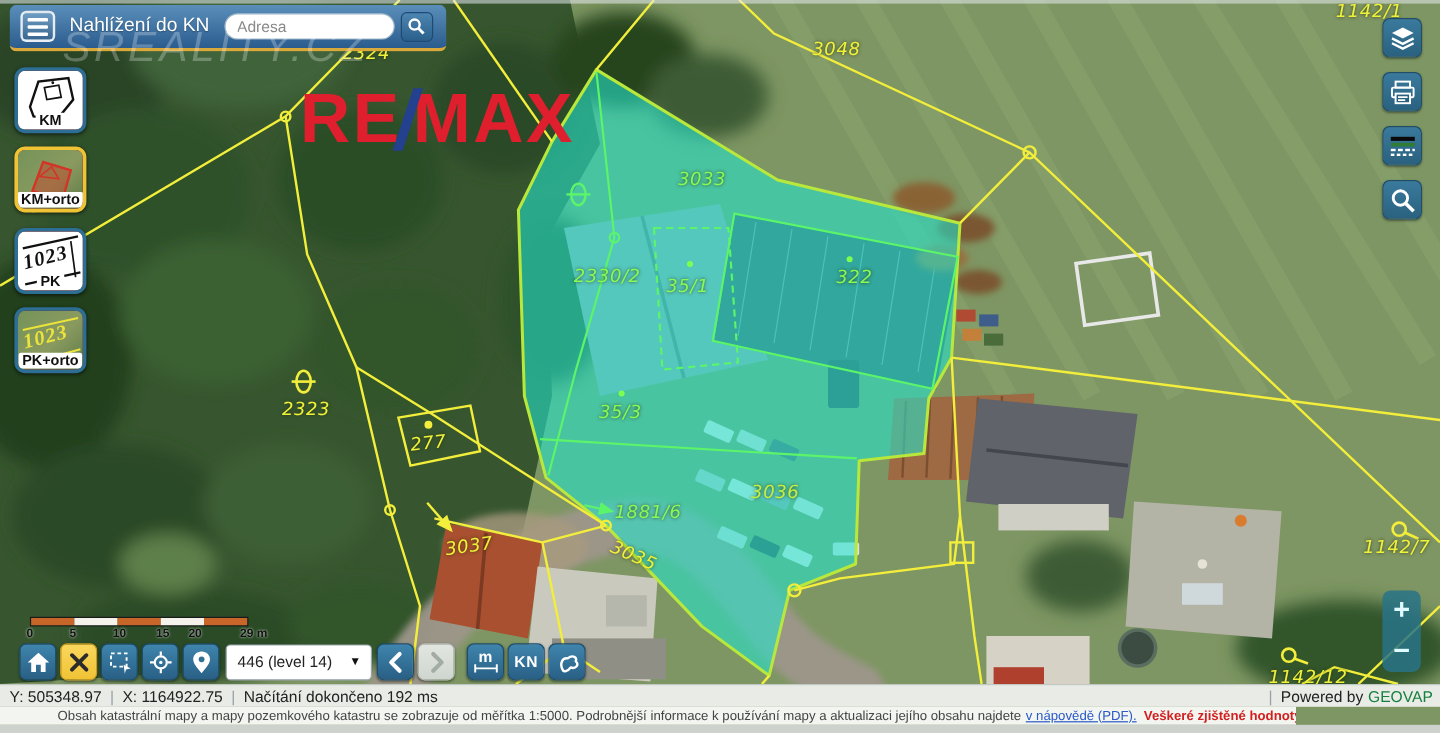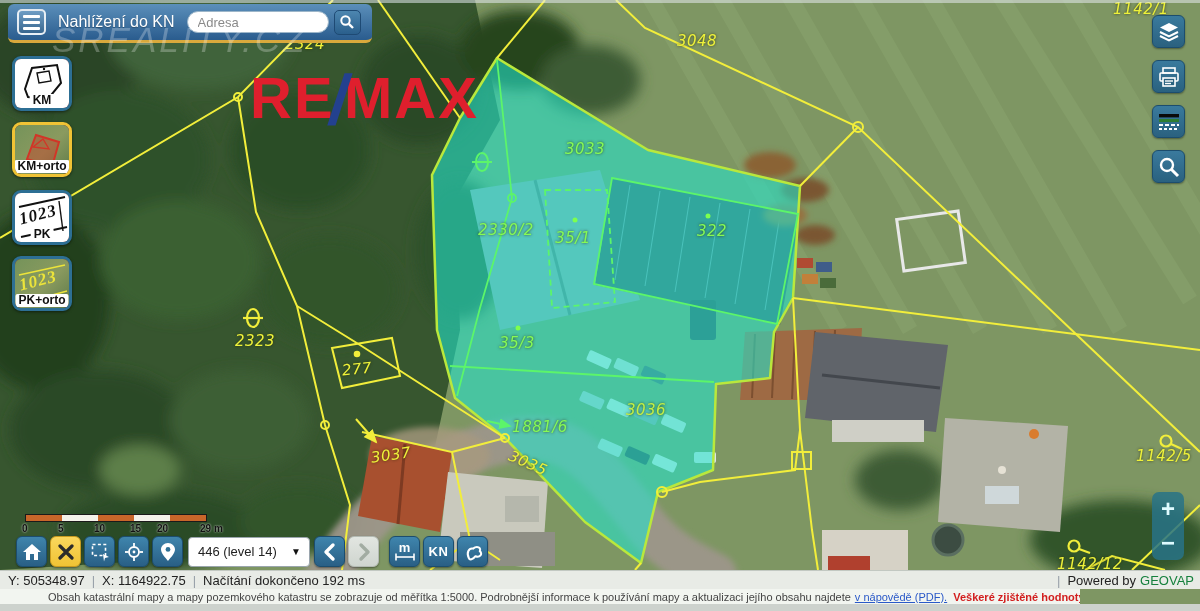--- a/index.html
+++ b/index.html
@@ -297,21 +297,21 @@
     </svg>
 
     <div id="parcel-layer">
         <span class="parcel" style="left: 305px; top: 44px; color: rgb(238, 242, 58); transform: translate(-50%, -50%) rotate(0deg);">2324</span>
         <span class="parcel" style="left: 697px; top: 41px; color: rgb(238, 242, 58); transform: translate(-50%, -50%) rotate(0deg);">3048</span>
         <span class="parcel" style="left: 1141px; top: 9px; color: rgb(238, 242, 58); transform: translate(-50%, -50%) rotate(0deg);">1142/1</span>
         <span class="parcel" style="left: 255px; top: 341px; color: rgb(238, 242, 58); transform: translate(-50%, -50%) rotate(0deg);">2323</span>
         <span class="parcel" style="left: 357px; top: 369px; color: rgb(238, 242, 58); transform: translate(-50%, -50%) rotate(-6deg);">277</span>
         <span class="parcel" style="left: 391px; top: 455px; color: rgb(238, 242, 58); transform: translate(-50%, -50%) rotate(-8deg);">3037</span>
         <span class="parcel" style="left: 528px; top: 463px; color: rgb(238, 242, 58); transform: translate(-50%, -50%) rotate(24deg);">3035</span>
-        <span class="parcel" style="left: 1164px; top: 456px; color: rgb(238, 242, 58); transform: translate(-50%, -50%) rotate(0deg);">1142/5</span>
+        <span class="parcel" style="left: 1164px; top: 456px; color: rgb(238, 242, 58); transform: translate(-50%, -50%) rotate(0deg);">1142/7</span>
         <span class="parcel" style="left: 1090px; top: 564px; color: rgb(238, 242, 58); transform: translate(-50%, -50%) rotate(0deg); text-align: right;">1142/12</span>
         <span class="parcel" style="left: 585px; top: 149px; color: rgb(134, 250, 85); transform: translate(-50%, -50%) rotate(0deg);">3033</span>
         <span class="parcel" style="left: 506px; top: 194px; color: rgb(134, 250, 85); transform: translate(-50%, -50%) rotate(0deg); margin-top: 36px;">2330/2</span>
         <span class="parcel" style="left: 573px; top: 238px; color: rgb(134, 250, 85); transform: translate(-50%, -50%) rotate(0deg);">35/1</span>
         <span class="parcel" style="left: 712px; top: 231px; color: rgb(134, 250, 85); transform: translate(-50%, -50%) rotate(0deg);">322</span>
         <span class="parcel" style="left: 517px; top: 343px; color: rgb(134, 250, 85); transform: translate(-50%, -50%) rotate(0deg);">35/3</span>
         <span class="parcel" style="left: 540px; top: 427px; color: rgb(134, 250, 85); transform: translate(-50%, -50%) rotate(0deg);">1881/6</span>
         <span class="parcel" style="left: 646px; top: 410px; color: rgb(195, 239, 69); transform: translate(-50%, -50%) rotate(0deg);">3036</span>
       </div>
 

